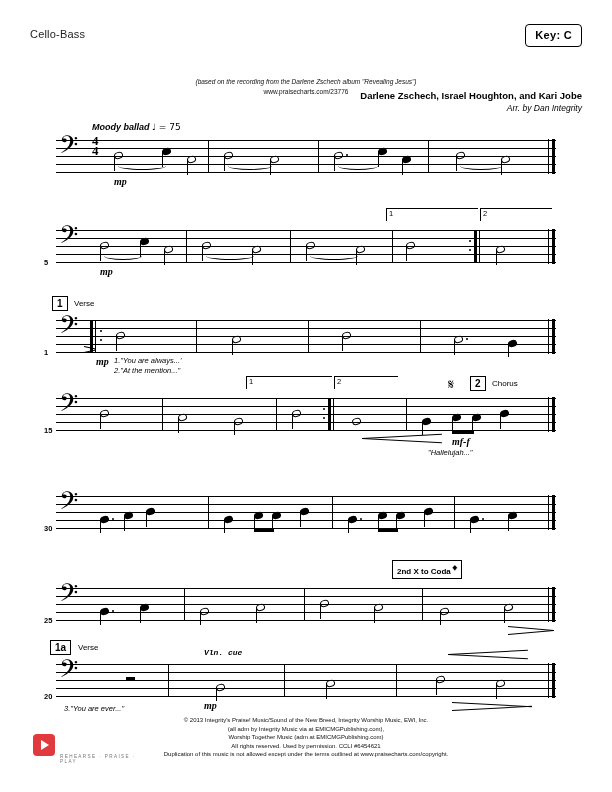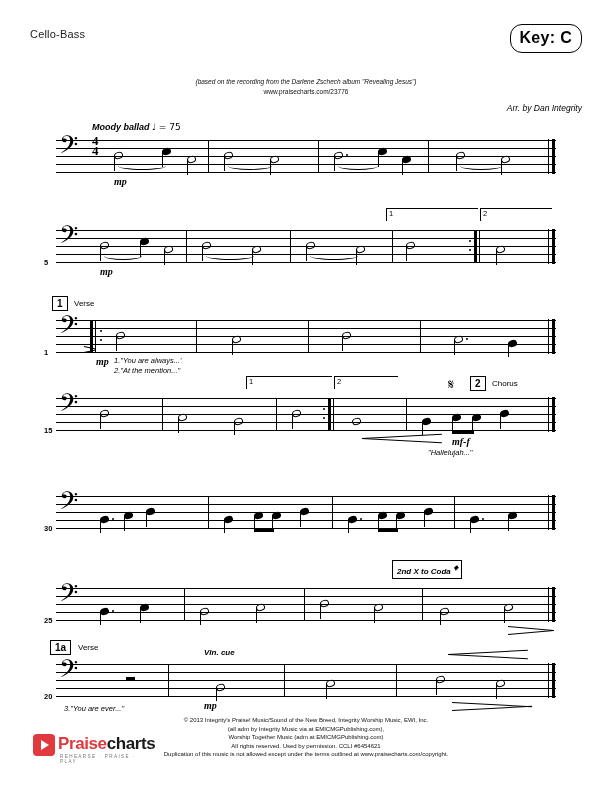--- a/index.html
+++ b/index.html
@@ -27,23 +27,23 @@
     top: 28px;
     font-size: 11px;
     color: #222;
     letter-spacing: 0.2px;
   }
   .key-box {
     position: absolute;
     right: 30px;
     top: 24px;
     border: 1.3px solid #000;
-    border-radius: 12px;
+    border-radius: 4px;
     padding: 4px 9px 5px 9px;
-    font-size: 16px;
+    font-size: 11px;
     font-weight: bold;
     letter-spacing: 0.3px;
   }
   .song-title {
     position: absolute;
     top: 42px;
     left: 0;
     width: 612px;
     text-align: center;
     font-family: "Liberation Serif", serif;
@@ -342,20 +342,21 @@
 </style>
 </head>
 <body>
 
 <div class="page">
 
   <div class="instrument">Cello-Bass</div>
   <div class="key-box">Key: C</div>
   <div class="subtitle-1">(based on the recording from the Darlene Zschech album "Revealing Jesus")</div>
   <div class="subtitle-2">www.praisecharts.com/23776</div>
+  <div class="writers">Darlene Zschech, Israel Houghton, and Kari Jobe</div>
   <div class="arranger">Arr. by Dan Integrity</div>
   <div class="tempo">
     <span>Moody ballad</span>
     <span class="note-eq">♩</span>
     <span class="note-eq">= 75</span>
   </div>
 
   <div class="system" style="top:140px;">
     <div class="staff">
       <div class="line l1"></div>
@@ -661,21 +662,21 @@
 
       <div class="note hollow" style="left:384px; top:20px;"></div>
       <div class="stem" style="left:384px; top:23px; height:14px;"></div>
       <div class="note hollow" style="left:448px; top:16px;"></div>
       <div class="stem" style="left:448px; top:19px; height:16px;"></div>
 
       <div class="barline sysend" style="left:492px;"></div>
       <div class="barline thick sysend" style="left:496px;"></div>
     </div>
     <div class="meas-num" style="left:-12px; top:28px;">25</div>
-    <div class="coda-box" style="left:336px; top:-28px;font-style:italic;">
+    <div class="coda-box" style="left:336px; top:-28px;">
       <span>2nd X to Coda</span><span class="coda-sym" style="position:static; margin-left:2px;">𝄌</span>
     </div>
     <div class="hairpin" style="left:452px; top:38px; width:46px; height:8px;">
       <span style="top:0; width:46px; transform:rotate(5deg);"></span>
       <span style="top:8px; width:46px; transform:rotate(-5deg);"></span>
     </div>
   </div>
 
   <div class="system" style="top:664px;">
     <div class="staff">
@@ -701,21 +702,21 @@
       <div class="stem" style="left:380px; top:15px; height:16px;"></div>
       <div class="note hollow" style="left:440px; top:16px;"></div>
       <div class="stem" style="left:440px; top:19px; height:16px;"></div>
 
       <div class="barline sysend" style="left:492px;"></div>
       <div class="barline thick sysend" style="left:496px;"></div>
     </div>
     <div class="meas-num" style="left:-12px; top:28px;">20</div>
     <div class="rehearsal" style="left:-6px; top:-24px;">1a</div>
     <div class="rehearsal-word" style="left:22px; top:-21px;">Verse</div>
-    <div class="cue-label" style="left:148px; top:-16px;">Vln. cue</div>
+    <div class="cue-label" style="left:148px; top:-16px;font-family:Liberation Mono, monospace;">Vln. cue</div>
     <div class="lyric" style="left:8px; top:40px;">3."You are ever..."</div>
     <div class="dyn" style="left:148px; top:36px;">mp</div>
     <div class="hairpin" style="left:392px; top:-14px; width:80px; height:8px;">
       <span style="top:4px; width:80px; transform:rotate(-3deg);"></span>
       <span style="top:4px; width:80px; transform:rotate(3deg);"></span>
     </div>
     <div class="hairpin" style="left:396px; top:38px; width:80px; height:8px;">
       <span style="top:0; width:80px; transform:rotate(3deg);"></span>
       <span style="top:8px; width:80px; transform:rotate(-3deg);"></span>
     </div>
@@ -724,19 +725,16 @@
   <div class="copyright">
     <div>© 2013 Integrity's Praise! Music/Sound of the New Breed, Integrity Worship Music, EWI, Inc.</div>
     <div>(all adm by Integrity Music via at EMICMGPublishing.com),</div>
     <div>Worship Together Music (adm at EMICMGPublishing.com)</div>
     <div>All rights reserved. Used by permission.   CCLI #6454621</div>
     <div>Duplication of this music is not allowed except under the terms outlined at www.praisecharts.com/copyright.</div>
   </div>
 
   <div class="logo">
     <div class="logo-mark"></div>
-    <div class="logo-text">
-      <span class="praise">Praise</span><span class="charts">charts</span>
-    </div>
     <div class="logo-tag">REHEARSE · PRAISE · PLAY</div>
   </div>
 
 </div>
 
 </body></html>

